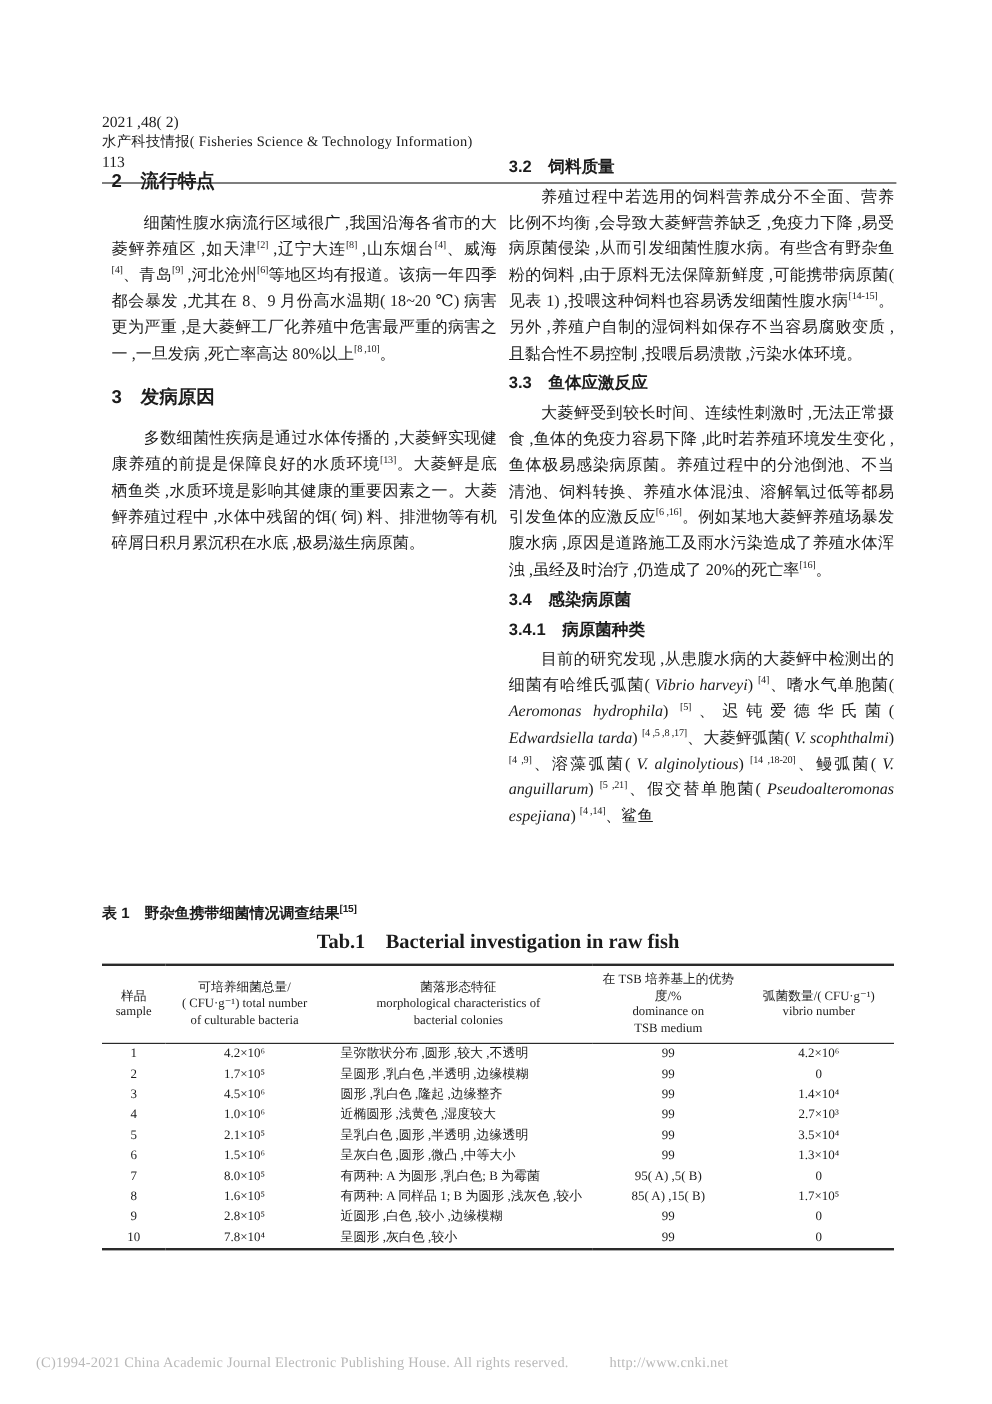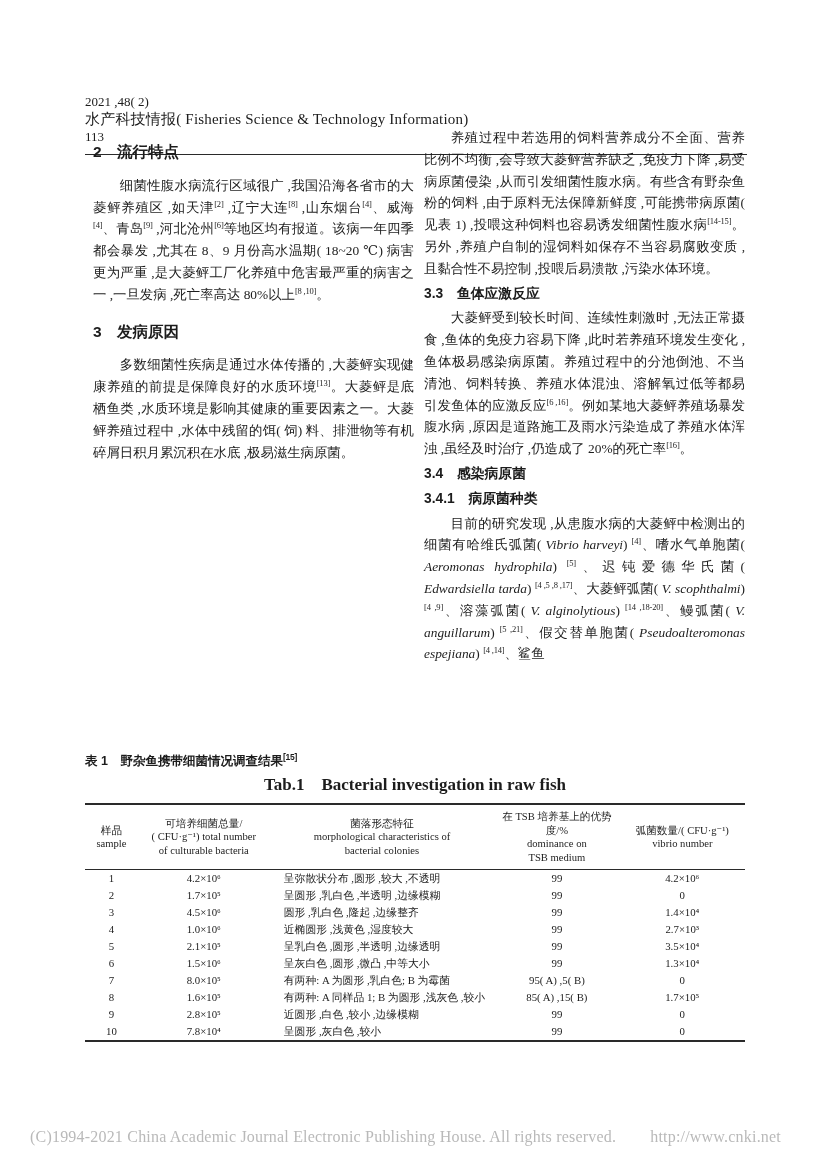--- a/index.html
+++ b/index.html
@@ -6,21 +6,21 @@
   html,body { background:#ffffff; }
   body {
     width:827px; height:1170px; position:relative; overflow:hidden;
     font-family:"Liberation Serif","DejaVu Serif",serif; color:#1c1c1c;
   }
   .header {
     position:absolute; top:94px; left:85px; right:80px;
     display:flex; justify-content:space-between; align-items:baseline;
     font-size:13px; padding-bottom:9px; border-bottom:1.5px solid #2a2a2a;flex-direction:column;
   }
-  .header .jtitle { font-size:15px; letter-spacing:0.2px; }
+  .header .jtitle { font-size:12px; letter-spacing:0.2px; }
   .columns {
     position:absolute; top:127px; left:93px; right:82px;
     display:flex; gap:10px;
   }
   .col {
     width:330px; font-size:13.4px; line-height:21.8px;
     text-align:justify; text-justify:inter-ideograph;
   }
   .col p { text-indent:2em; }
   h1.sec {
@@ -51,21 +51,21 @@
     padding:5px 2px; text-align:center; vertical-align:middle;
   }
   table.datatable td {
     font-size:10.8px; line-height:17px; padding:0 2px;
     text-align:center; vertical-align:middle; white-space:nowrap;
   }
   table.datatable td.left { text-align:left; padding-left:14px; }
   col.c1{width:8%;} col.c2{width:20%;} col.c3{width:34%;} col.c4{width:19%;} col.c5{width:19%;}
   .footer {
     position:absolute; left:30px; top:1128px; right:10px;
-    font-size:16px; color:#b9b9b9; letter-spacing:0.2px; white-space:nowrap;
+    font-size:12px; color:#b9b9b9; letter-spacing:0.2px; white-space:nowrap;
   }
   .footer .url { margin-left:34px; }
 </style>
 </head>
 <body>
 
 <div class="page">
 
   <div class="header">
     <span>2021 ,48( 2)</span>
@@ -74,20 +74,21 @@
   </div>
 
   <div class="columns">
     <div class="col">
       <h1 class="sec">2　流行特点</h1>
       <p>细菌性腹水病流行区域很广 ,我国沿海各省市的大菱鲆养殖区 ,如天津<sup>[2]</sup> ,辽宁大连<sup>[8]</sup> ,山东烟台<sup>[4]</sup>、威海<sup>[4]</sup>、青岛<sup>[9]</sup> ,河北沧州<sup>[6]</sup>等地区均有报道。该病一年四季都会暴发 ,尤其在 8、9 月份高水温期( 18~20 ℃) 病害更为严重 ,是大菱鲆工厂化养殖中危害最严重的病害之一 ,一旦发病 ,死亡率高达 80%以上<sup>[8 ,10]</sup>。</p>
       <h1 class="sec">3　发病原因</h1>
       <p>多数细菌性疾病是通过水体传播的 ,大菱鲆实现健康养殖的前提是保障良好的水质环境<sup>[13]</sup>。大菱鲆是底栖鱼类 ,水质环境是影响其健康的重要因素之一。大菱鲆养殖过程中 ,水体中残留的饵( 饲) 料、排泄物等有机碎屑日积月累沉积在水底 ,极易滋生病原菌。</p>
     </div>
     <div class="col">
+      <h2 class="subsec">3.2　饲料质量</h2>
       <p>养殖过程中若选用的饲料营养成分不全面、营养比例不均衡 ,会导致大菱鲆营养缺乏 ,免疫力下降 ,易受病原菌侵染 ,从而引发细菌性腹水病。有些含有野杂鱼粉的饲料 ,由于原料无法保障新鲜度 ,可能携带病原菌( 见表 1)  ,投喂这种饲料也容易诱发细菌性腹水病<sup>[14-15]</sup>。另外 ,养殖户自制的湿饲料如保存不当容易腐败变质 ,且黏合性不易控制 ,投喂后易溃散 ,污染水体环境。</p>
       <h2 class="subsec">3.3　鱼体应激反应</h2>
       <p>大菱鲆受到较长时间、连续性刺激时 ,无法正常摄食 ,鱼体的免疫力容易下降 ,此时若养殖环境发生变化 ,鱼体极易感染病原菌。养殖过程中的分池倒池、不当清池、饲料转换、养殖水体混浊、溶解氧过低等都易引发鱼体的应激反应<sup>[6 ,16]</sup>。例如某地大菱鲆养殖场暴发腹水病 ,原因是道路施工及雨水污染造成了养殖水体浑浊 ,虽经及时治疗 ,仍造成了 20%的死亡率<sup>[16]</sup>。</p>
       <h2 class="subsec">3.4　感染病原菌</h2>
       <h2 class="subsec">3.4.1　病原菌种类</h2>
       <p>目前的研究发现 ,从患腹水病的大菱鲆中检测出的细菌有哈维氏弧菌( <i>Vibrio harveyi</i>) <sup>[4]</sup>、嗜水气单胞菌( <i>Aeromonas hydrophila</i>) <sup>[5]</sup>、迟钝爱德华氏菌( <i>Edwardsiella tarda</i>) <sup>[4 ,5 ,8 ,17]</sup>、大菱鲆弧菌( <i>V. scophthalmi</i>) <sup>[4 ,9]</sup>、溶藻弧菌( <i>V. alginolytious</i>) <sup>[14 ,18-20]</sup>、鳗弧菌( <i>V. anguillarum</i>) <sup>[5 ,21]</sup>、假交替单胞菌( <i>Pseudoalteromonas espejiana</i>) <sup>[4 ,14]</sup>、鲨鱼</p>
     </div>
   </div>
 
   <div class="table-block">

